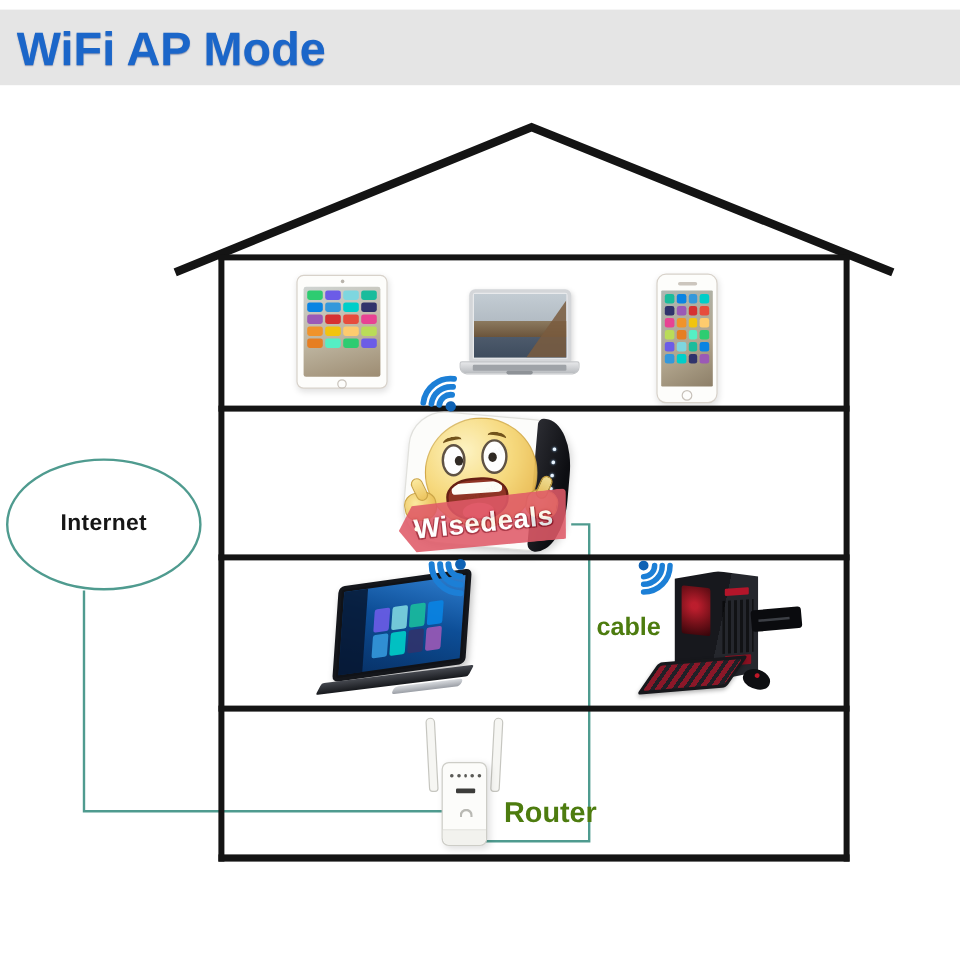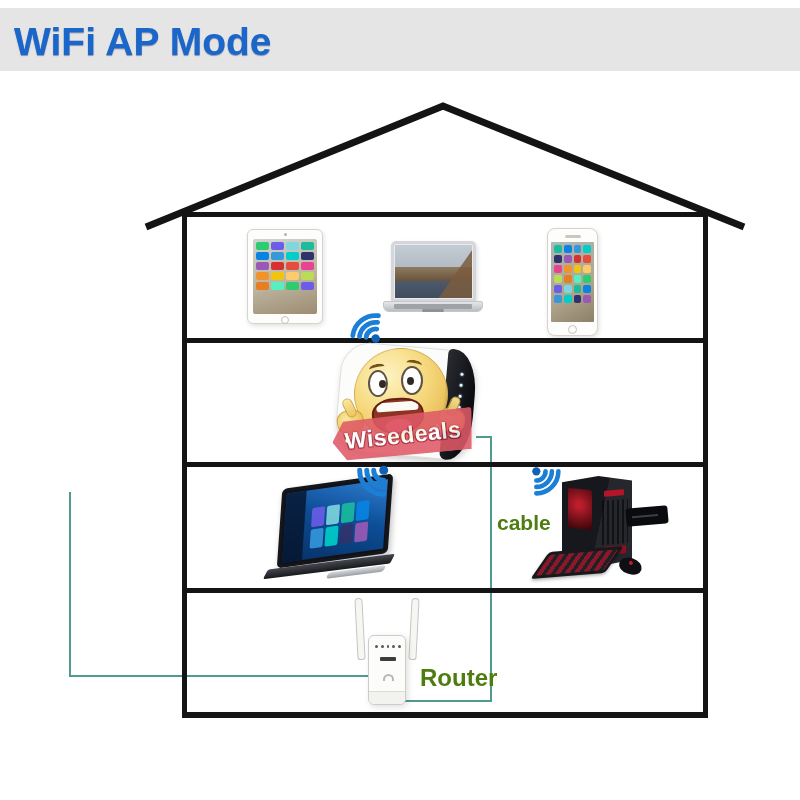--- a/index.html
+++ b/index.html
@@ -193,20 +193,23 @@
   </div>
 
   <div class="abs beam b-top"></div>
   <div class="abs beam b-bottom"></div>
   <div class="abs beam b-left"></div>
   <div class="abs beam b-right"></div>
   <div class="abs beam b-f1"></div>
   <div class="abs beam b-f2"></div>
   <div class="abs beam b-f3"></div>
 
+  <div class="abs internet">
+    <span>Internet</span>
+  </div>
 
   <div class="abs tablet">
     <div class="abs cam"></div>
     <div class="abs tab-screen">
       <div class="tiles" style="--cols:4">
           <span style="background: rgb(46, 204, 113);"></span>
           <span style="background: rgb(108, 92, 231);"></span>
           <span style="background: rgb(126, 214, 223);"></span>
           <span style="background: rgb(26, 188, 156);"></span>
           <span style="background: rgb(9, 132, 227);"></span>

